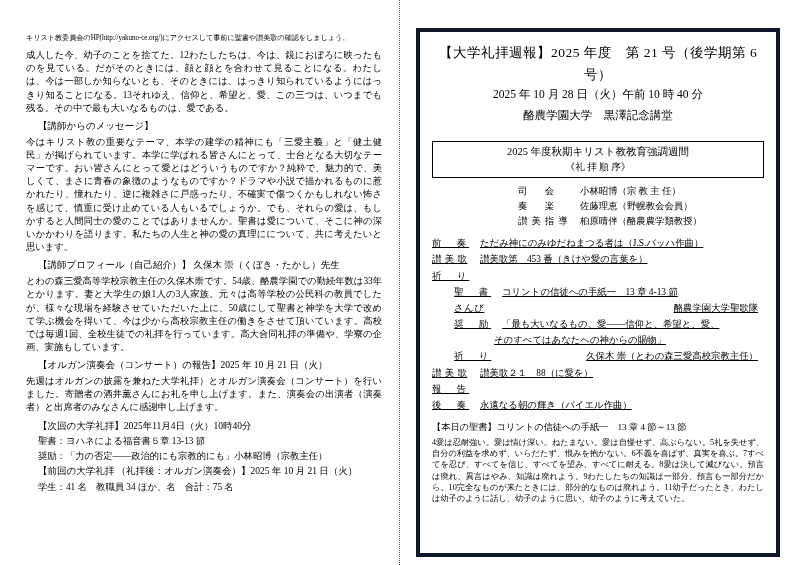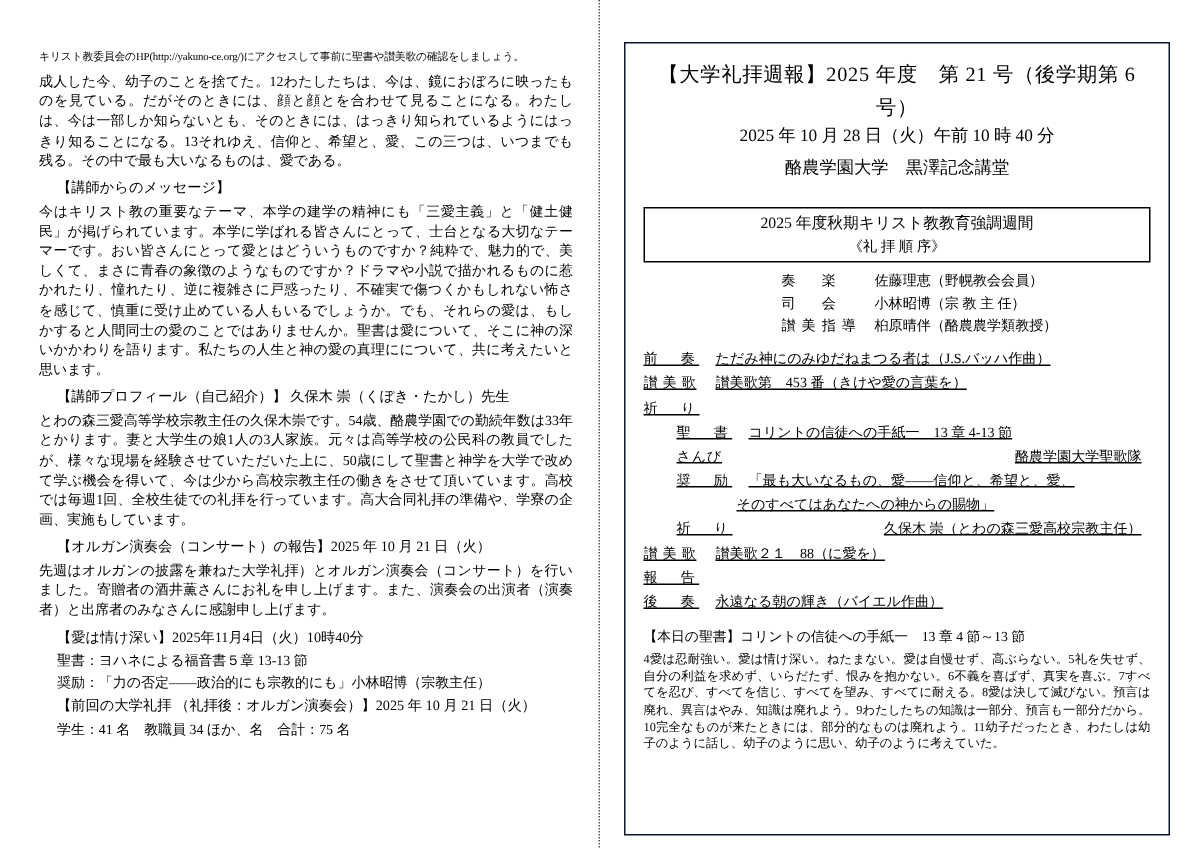--- a/index.html
+++ b/index.html
@@ -75,21 +75,21 @@
   }
   .stats {
     font-size: 9.3px;
     line-height: 1.45;
     margin-top: 2px;
     padding-left: 12px;
   }
 
   
   .rbox {
-    border: 1px solid #0f172a;
+    border: 4px solid #0f172a;
     box-sizing: border-box;
     height: 529px;
     padding: 10px 12px 10px 12px;
     position: relative;
   }
   .r-title {
     text-align: center;
     font-size: 13.5px;
     line-height: 1.6;
     letter-spacing: 0.5px;
@@ -202,21 +202,21 @@
       <div class="sec-head">【講師プロフィール（自己紹介）】 久保木 崇（くぼき・たかし）先生</div>
       <p class="body-text">とわの森三愛高等学校宗教主任の久保木崇です。54歳、酪農学園での勤続年数は33年とかります。妻と大学生の娘1人の3人家族。元々は高等学校の公民科の教員でしたが、様々な現場を経験させていただいた上に、50歳にして聖書と神学を大学で改めて学ぶ機会を得いて、今は少から高校宗教主任の働きをさせて頂いています。高校では毎週1回、全校生徒での礼拝を行っています。高大合同礼拝の準備や、学寮の企画、実施もしています。</p>
     </div>
 
     <div>
       <div class="sec-head">【オルガン演奏会（コンサート）の報告】2025 年 10 月 21 日（火）</div>
       <p class="body-text">先週はオルガンの披露を兼ねた大学礼拝）とオルガン演奏会（コンサート）を行いました。寄贈者の酒井薫さんにお礼を申し上げます。また、演奏会の出演者（演奏者）と出席者のみなさんに感謝申し上げます。</p>
     </div>
 
     <div>
-      <div class="sec-head">【愛は情け深い】2025年11月4日（火）10時40分</div>
+      <div class="sec-head">【次回の大学礼拝】2025年11月4日（火）10時40分</div>
       <div class="sub-line indent-1">聖書：ヨハネによる福音書５章 13-13 節</div>
       <div class="sub-line indent-1">奨励：「力の否定——政治的にも宗教的にも」小林昭博（宗教主任）</div>
     </div>
 
     <div>
       <div class="sec-head">【前回の大学礼拝 （礼拝後：オルガン演奏会）】2025 年 10 月 21 日（火）</div>
       <div class="stats">学生：41 名　教職員 34 ほか、名　合計：75 名</div>
     </div>
 
   </div>
@@ -228,26 +228,26 @@
       <div class="r-title2">2025 年 10 月 28 日（火）午前 10 時 40 分</div>
       <div class="r-title3">酪農学園大学　黒澤記念講堂</div>
 
       <div class="band">
         <span>2025 年度秋期キリスト教教育強調週間</span>
         <span class="b2">《礼 拝 順 序》</span>
       </div>
 
       <div class="credit-block">
         <div class="credit-row">
+          <span class="credit-role">司　会</span>
+          <span class="credit-name">小林昭博（宗 教 主 任）</span>
+        </div>
+        <div class="credit-row">
           <span class="credit-role">奏　楽</span>
           <span class="credit-name">佐藤理恵（野幌教会会員）</span>
-        </div>
-        <div class="credit-row">
-          <span class="credit-role">司　会</span>
-          <span class="credit-name">小林昭博（宗 教 主 任）</span>
         </div>
         <div class="credit-row">
           <span class="credit-role wide">讃美指導</span>
           <span class="credit-name">桕原晴伴（酪農農学類教授）</span>
         </div>
       </div>
 
       <div class="order">
         <div class="o-row">
           <span class="o-label">前　奏</span>

